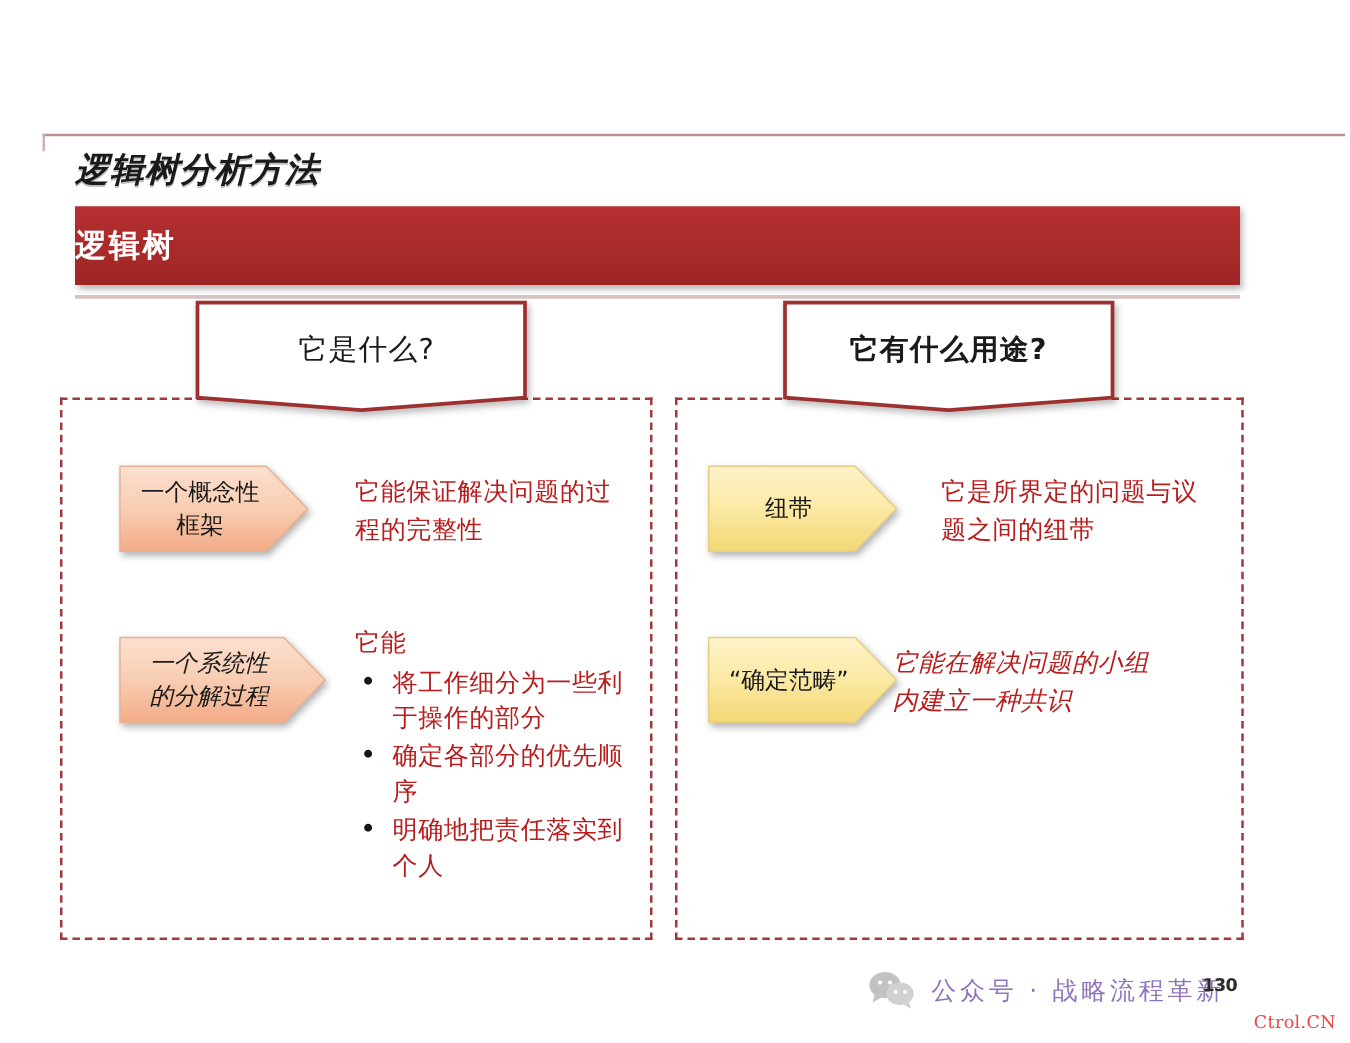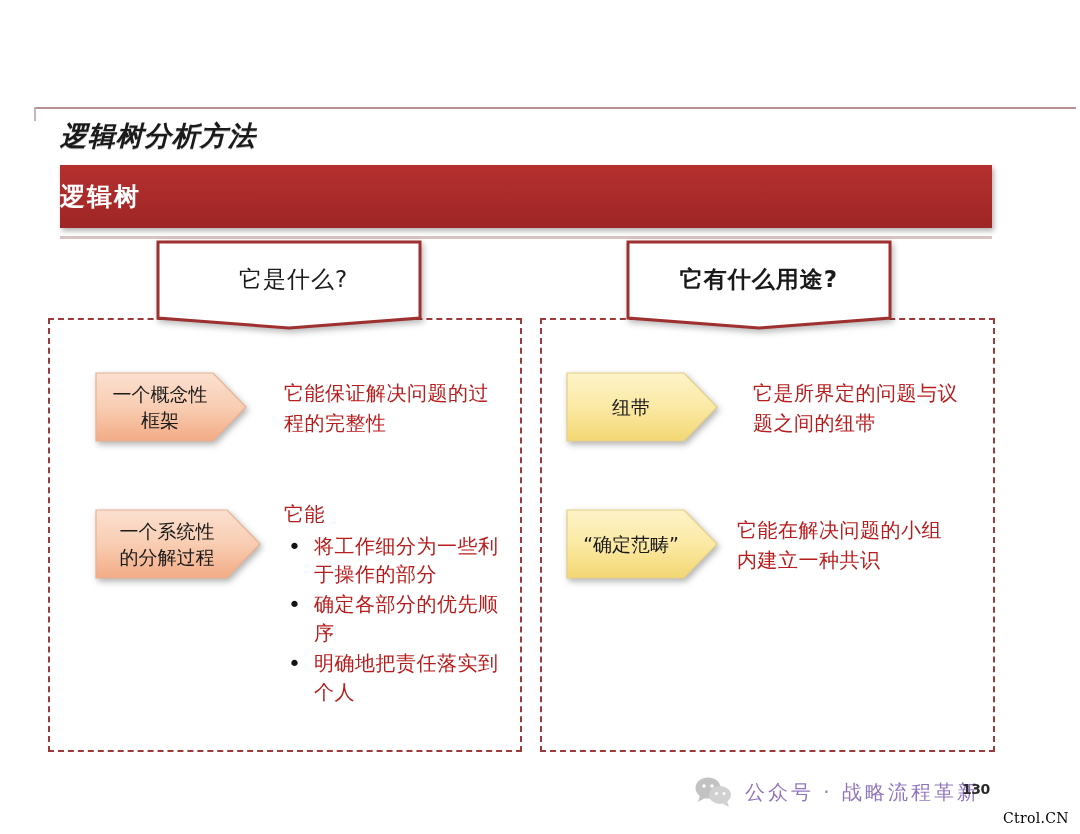--- a/index.html
+++ b/index.html
@@ -79,34 +79,34 @@
   .arrow-label{
     position:absolute;left:0;top:0;width:100%;height:100%;
     z-index:2;
     display:flex;flex-direction:column;
     align-items:center;justify-content:center;
     font-size:19px;color:#1a1a1a;line-height:1.38;
     text-align:center;
     padding-right:22px;box-sizing:border-box;
   }
   .arrow-o1{left:95px;top:368px;width:152px;height:78px;}
-  .arrow-o2{left:95px;top:505px;width:166px;height:78px;}
+  .arrow-o2{left:95px;top:505px;width:166px;height:78px;font-style:italic;}
   .arrow-y1{left:566px;top:368px;width:152px;height:78px;}
   .arrow-y2{left:566px;top:505px;width:152px;height:78px;}
 
   
   .body-text{
     position:absolute;
     font-size:20px;color:#b91c1c;line-height:1.48;
     letter-spacing:.5px;
   }
   .t-l1{left:284px;top:379px;width:210px;}
   .t-l2{left:284px;top:500px;width:215px;}
   .t-r1{left:753px;top:379px;width:210px;}
-  .t-r2{left:737px;top:516px;width:210px;}
+  .t-r2{left:714px;top:516px;width:210px;font-style:italic;}
 
   .bullets{margin:0;padding:0;list-style:none;}
   .bullets li{
     position:relative;padding-left:30px;margin-top:2px;
     line-height:1.42;
   }
   .bullets li::before{
     content:"\2022";
     position:absolute;left:4px;top:-1px;
     font-size:22px;color:#141414;
@@ -121,21 +121,21 @@
   .wechat-icon{width:40px;height:32px;position:relative;}
   .wechat-text{
     font-size:20px;color:#4c1d95;letter-spacing:3px;white-space:nowrap;
   }
   .page-num{
     position:absolute;left:962px;top:781px;
     font-size:14px;color:#2b2b2b;font-weight:bold;letter-spacing:-.5px;
   }
   .ctrol{
     position:absolute;left:1003px;top:810px;
-    font-size:14px;color:#000000;
+    font-size:14px;color:#ef4444;
     font-family:"DejaVu Serif","Liberation Serif",serif;
     letter-spacing:.3px;
   }
 </style>
 </head>
 <body>
 
 <div class="slide">
 
   <div class="top-rule"></div>

